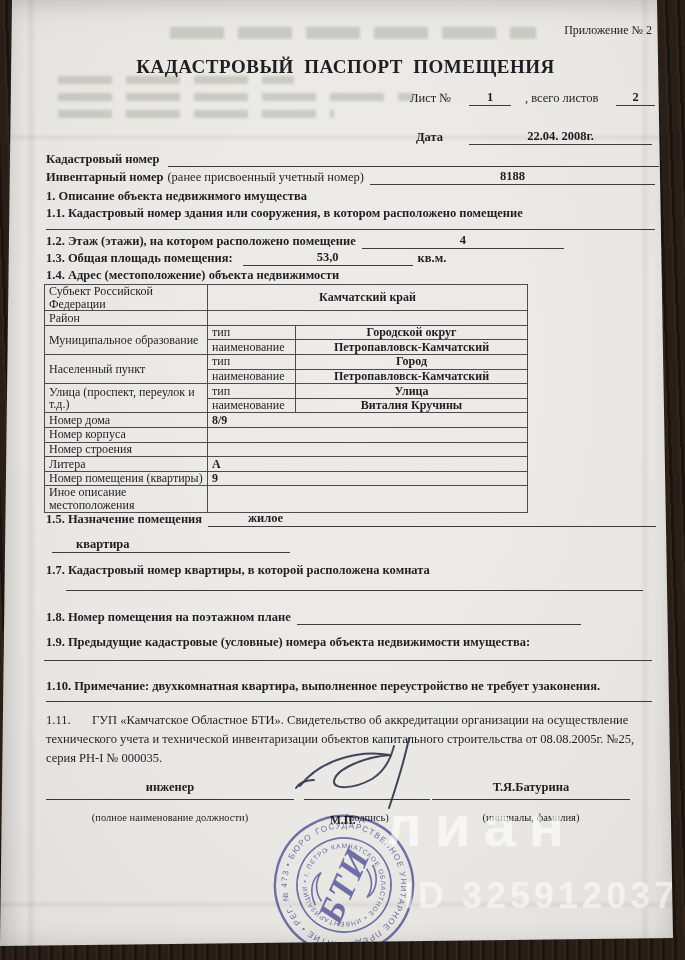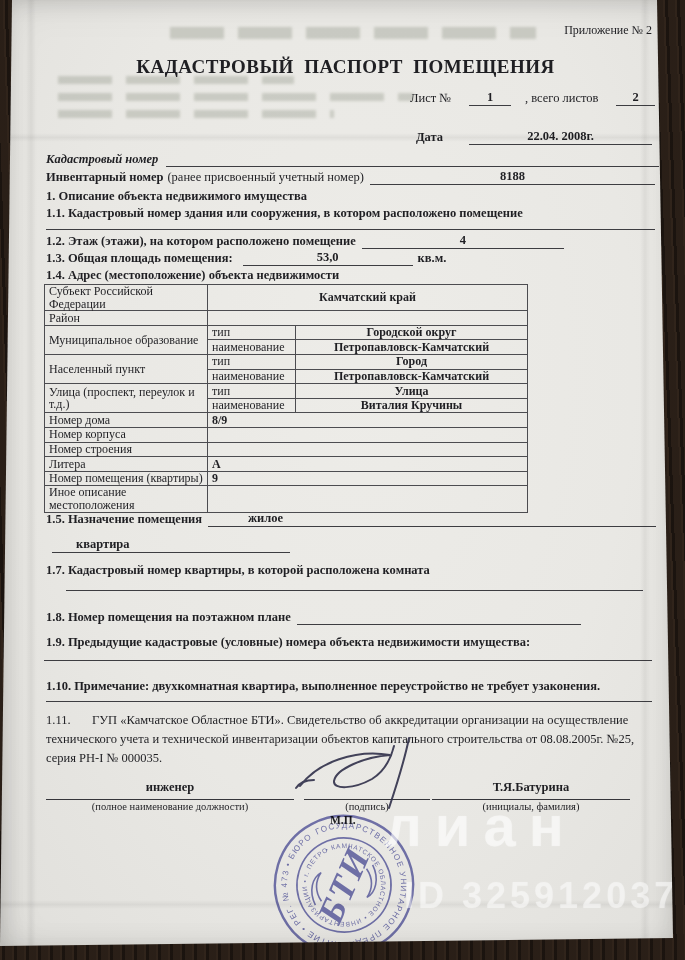--- a/index.html
+++ b/index.html
@@ -51,21 +51,21 @@
     border-collapse:collapse;font-size:12px;
   }
   table.addr td{
     border:1px solid #4c4c50;height:13.6px;line-height:1.05;
     padding:0 4px;vertical-align:middle;
   }
   td.val{font-weight:bold;}
   td.tc{text-align:center;}
   .sigcol{position:absolute;}
   .sv{height:19px;text-align:center;border-bottom:1.5px solid #35353a;font-weight:bold;font-size:12.5px;}
-  .cap{text-align:center;font-size:10.5px;margin-top:1px;font-weight:normal;}
+  .cap{text-align:center;font-size:10.5px;margin-top:12px;font-weight:normal;}
   .wm1{
     position:absolute;left:385px;top:792px;
     font-family:"Liberation Sans", sans-serif;font-weight:bold;
     font-size:58px;letter-spacing:13px;color:rgba(255,255,255,.52);
     text-shadow:0 0 2px rgba(255,255,255,.25);pointer-events:none;
   }
   .wm2{
     position:absolute;left:404px;top:875px;
     font-family:"Liberation Sans", sans-serif;font-weight:bold;
     font-size:36px;letter-spacing:4px;color:rgba(255,255,255,.45);
@@ -98,21 +98,21 @@
     <span class="uline" style="width:52px;margin-left:4px;">1</span>
     <span class="plain">, всего листов</span>
     <span class="uline" style="width:48px;margin-left:4px;">2</span>
   </div>
 
   <div class="frow" style="left:416px;top:129px;right:33px;">
     <span class="lbl">Дата</span>
     <span class="uline fill" style="margin-left:26px;">22.04. 2008г.</span>
   </div>
 
-  <div class="frow" style="left:46px;top:151px;right:26px;font-style:italic;">
+  <div class="frow" style="left:46px;top:151px;right:26px;">
     <span class="lbl">Кадастровый номер</span>
     <span class="uline fill" style="margin-left:8px;"></span>
   </div>
 
   <div class="frow" style="left:46px;top:169px;right:30px;justify-content:flex-end;">
     <span class="lbl">Инвентарный номер</span>
     <span class="plain" style="margin-left:4px;">(ранее присвоенный учетный номер)</span>
     <span class="uline fill" style="margin-left:6px;">8188</span>
   </div>
 

